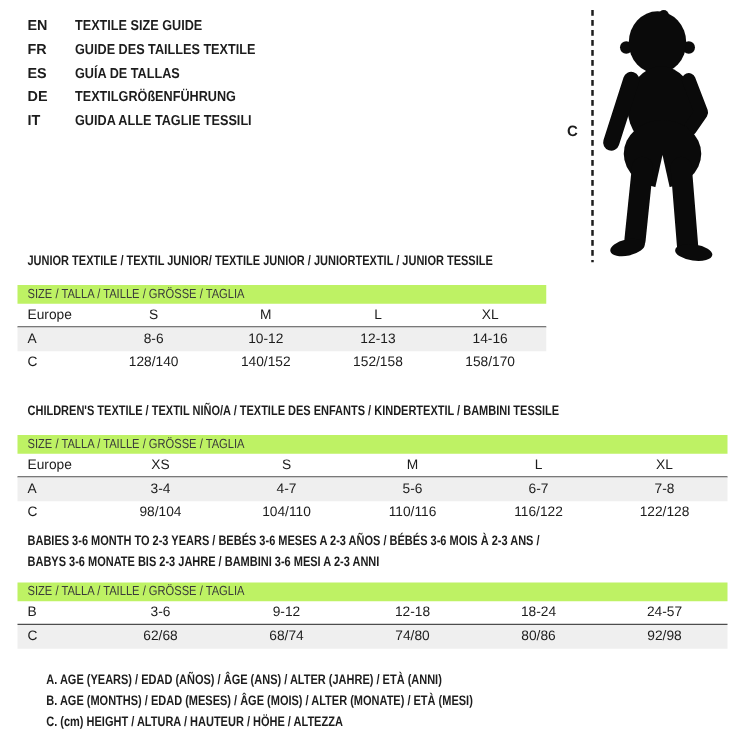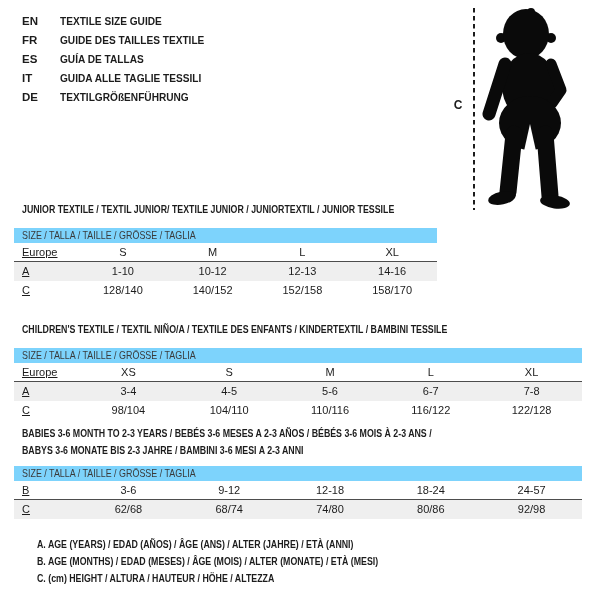--- a/index.html
+++ b/index.html
@@ -19,28 +19,28 @@
                    font-size:12px; font-weight:600; }
   .baby-svg { position:absolute; left:478px; top:6px; }
   
   .size-section { position:absolute; left:14px; width:568px; }
   .s1 { top:201px; } .s2 { top:321px; } .s3 { top:425px; }
   .sec-title { padding-left:10px; margin:0 0 10px 0; font-weight:bold; font-size:11px;
                line-height:17px; transform:scaleX(.8); transform-origin:0 0; white-space:nowrap; }
   .s3 .sec-title { margin-bottom:7px; }
   .tbl { width:568px; }
   .tbl.narrow { width:423px; }
-  .tbl-caption { height:15px; line-height:15px; background:#7dd3fc; padding-left:8px;
+  .tbl-caption { height:15px; line-height:15px; background:#bef264; padding-left:8px;
                  font-size:10.5px; color:#3a3a3a; }
   .caption-text { display:inline-block; transform:scaleX(.85); transform-origin:0 50%; white-space:nowrap; }
   .trow { display:flex; height:19px; line-height:19px; font-size:11px; box-sizing:border-box; }
   .trow.ruled { border-bottom:1px solid #4d4d4d; }
   .trow.alt { background:#efefef; }
   .tcell { flex:1 1 0; text-align:center; overflow:hidden; }
-  .tcell.tlabel { flex:0 0 56px; text-align:left; padding-left:8px;text-decoration:underline; }
+  .tcell.tlabel { flex:0 0 56px; text-align:left; padding-left:8px; }
   
   .notes { position:absolute; left:37px; top:536px; }
   .note-line { font-weight:bold; font-size:11px; line-height:17px;
                transform:scaleX(.8); transform-origin:0 50%; white-space:nowrap; }
 </style>
 </head>
 <body>
 
 <div class="page">
 
@@ -51,26 +51,26 @@
       </div>
       <div class="lang-row">
         <span class="lang-code">FR</span>
         <span class="lang-title">GUIDE DES TAILLES TEXTILE</span>
       </div>
       <div class="lang-row">
         <span class="lang-code">ES</span>
         <span class="lang-title">GUÍA DE TALLAS</span>
       </div>
       <div class="lang-row">
+        <span class="lang-code">DE</span>
+        <span class="lang-title">TEXTILGRÖßENFÜHRUNG</span>
+      </div>
+      <div class="lang-row">
         <span class="lang-code">IT</span>
         <span class="lang-title">GUIDA ALLE TAGLIE TESSILI</span>
-      </div>
-      <div class="lang-row">
-        <span class="lang-code">DE</span>
-        <span class="lang-title">TEXTILGRÖßENFÜHRUNG</span>
       </div>
     </div>
 
   <svg class="measure-svg" width="8" height="202">
     <line x1="4" y1="0" x2="4" y2="202" stroke="#1c1c1c" stroke-width="2" stroke-dasharray="4.5 3.5"></line>
   </svg>
   <div class="measure-label">C</div>
 
   <svg class="baby-svg" width="100" height="205" viewBox="0 0 100 205">
     <g fill="#0a0a0a" stroke="none">
@@ -101,21 +101,21 @@
       <div>
           <div class="trow ruled">
             <div class="tcell tlabel">Europe</div>
             <div class="tcell">S</div>
             <div class="tcell">M</div>
             <div class="tcell">L</div>
             <div class="tcell">XL</div>
           </div>
           <div class="trow alt">
             <div class="tcell tlabel">A</div>
-            <div class="tcell">1-10</div>
+            <div class="tcell">8-6</div>
             <div class="tcell">10-12</div>
             <div class="tcell">12-13</div>
             <div class="tcell">14-16</div>
           </div>
           <div class="trow">
             <div class="tcell tlabel">C</div>
             <div class="tcell">128/140</div>
             <div class="tcell">140/152</div>
             <div class="tcell">152/158</div>
             <div class="tcell">158/170</div>
@@ -137,21 +137,21 @@
             <div class="tcell tlabel">Europe</div>
             <div class="tcell">XS</div>
             <div class="tcell">S</div>
             <div class="tcell">M</div>
             <div class="tcell">L</div>
             <div class="tcell">XL</div>
           </div>
           <div class="trow alt">
             <div class="tcell tlabel">A</div>
             <div class="tcell">3-4</div>
-            <div class="tcell">4-5</div>
+            <div class="tcell">4-7</div>
             <div class="tcell">5-6</div>
             <div class="tcell">6-7</div>
             <div class="tcell">7-8</div>
           </div>
           <div class="trow">
             <div class="tcell tlabel">C</div>
             <div class="tcell">98/104</div>
             <div class="tcell">104/110</div>
             <div class="tcell">110/116</div>
             <div class="tcell">116/122</div>

